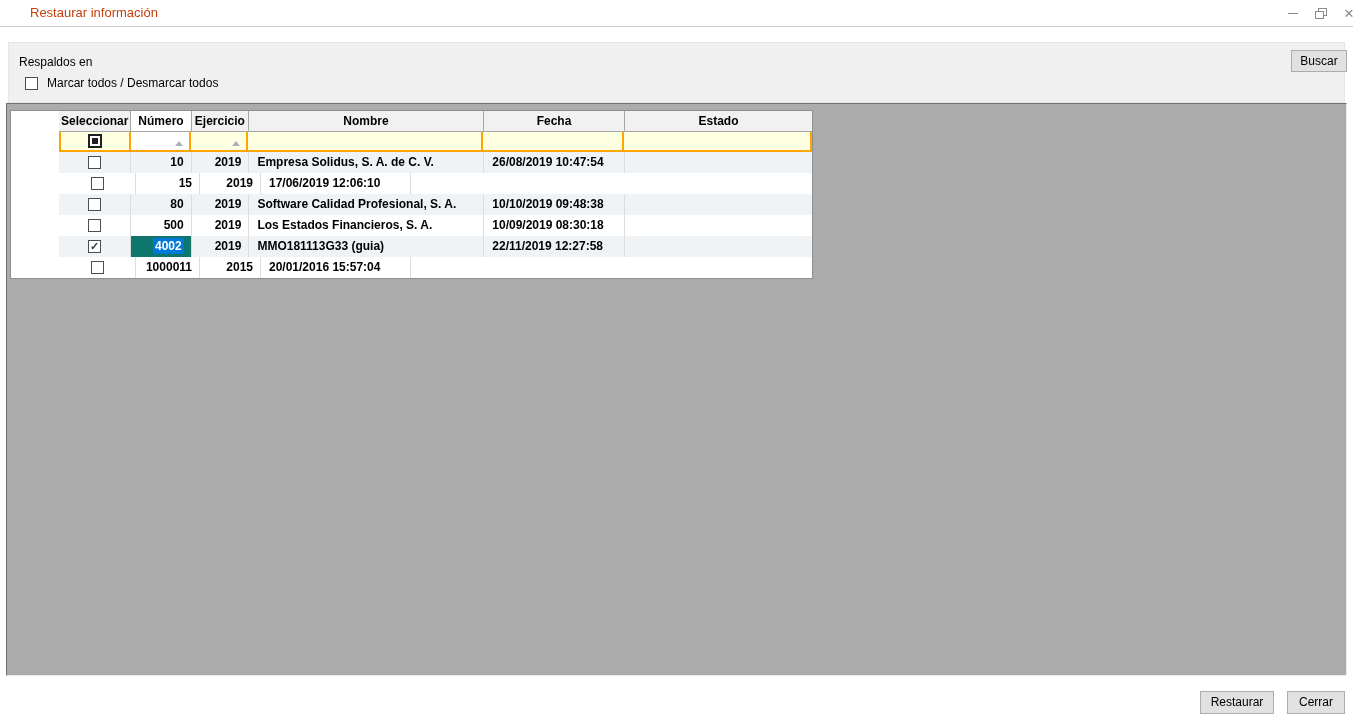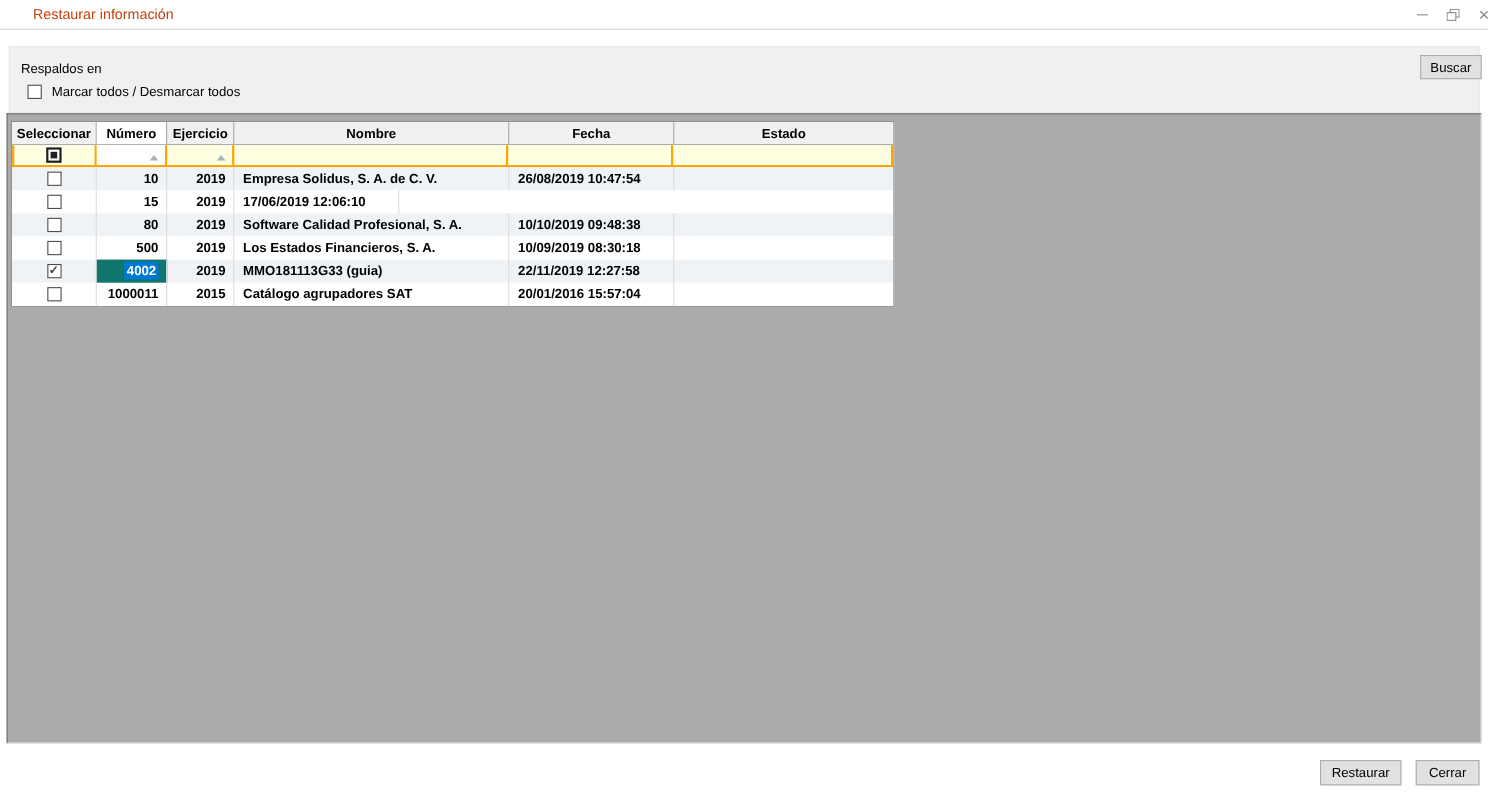--- a/index.html
+++ b/index.html
@@ -20,21 +20,21 @@
   .path-input { position:absolute; left:85px; top:7px; width:1184px; height:22px; border:1px solid #767676; background:#FFFFFF; font-family:"Liberation Sans",sans-serif; font-size:12px; padding:0 4px; color:#000; }
   .search-btn { position:absolute; left:1282px; top:7px; width:56px; height:22px; background:#E1E1E1; border:1px solid #ADADAD; font-family:"Liberation Sans",sans-serif; font-size:12px; color:#000; text-align:center; line-height:20px; }
   .markall-box { position:absolute; left:16px; top:34px; width:13px; height:13px; border:1px solid #4D4D4D; background:#FFFFFF; }
   .markall-label { position:absolute; left:38px; top:33px; font-size:12px; color:#000; }
 
   
   .main-area { position:absolute; left:6px; top:103px; width:1341px; height:573px; background:#ABABAB; border-top:1px solid #6F6F6F; border-left:1px solid #6F6F6F; border-bottom:1px solid #EDEDED; border-right:1px solid #EDEDED; }
 
   
   .grid { position:absolute; left:3px; top:6px; width:803px; background:#FFFFFF; border:1px solid #8F8F8F; }
-  .thead, .frow, .trow { display:flex; }
+  .thead, .frow, .trow { display:flex;margin-left:48px; }
   .cell { overflow:hidden; white-space:nowrap; font-size:12px; color:#000;font-weight:bold; }
   .col-sel { width:77px; } .col-num { width:64px; } .col-eje { width:61px; }
   .col-nom { width:250px; } .col-fec { width:150px; } .col-est { width:199px; }
 
   .thead { height:21px; background:#F1F1F1; border-bottom:1px solid #A5A5A5; }
   .thead .cell { border-right:1px solid #A5A5A5; font-weight:bold; text-align:center; line-height:20px; }
   .thead .cell:last-child { border-right:none; }
   .thead .hl { background:#FFFFFF; }
 
   .frow { height:20px; background:#FFFFE1; border-bottom:2px solid #FFA500; border-left:2px solid #FFA500; border-right:2px solid #FFA500; }
@@ -173,21 +173,20 @@
             <div class="cell col-nom">MMO181113G33 (guia)</div>
             <div class="cell col-fec">22/11/2019 12:27:58</div>
             <div class="cell col-est"></div>
           </div>
           <div class="trow even">
             <div class="cell col-sel c-center">
               <span class="checkbox"></span>
             </div>
             <div class="cell col-num c-right"><span>1000011</span></div>
             <div class="cell col-eje c-right">2015</div>
-            <div class="cell col-nom">Catálogo agrupadores SAT</div>
             <div class="cell col-fec">20/01/2016 15:57:04</div>
             <div class="cell col-est"></div>
           </div>
         </div>
 
     </div>
   </div>
 
   <div class="footer-btn restore-btn">Restaurar</div>
   <div class="footer-btn close-btn2">Cerrar</div>

